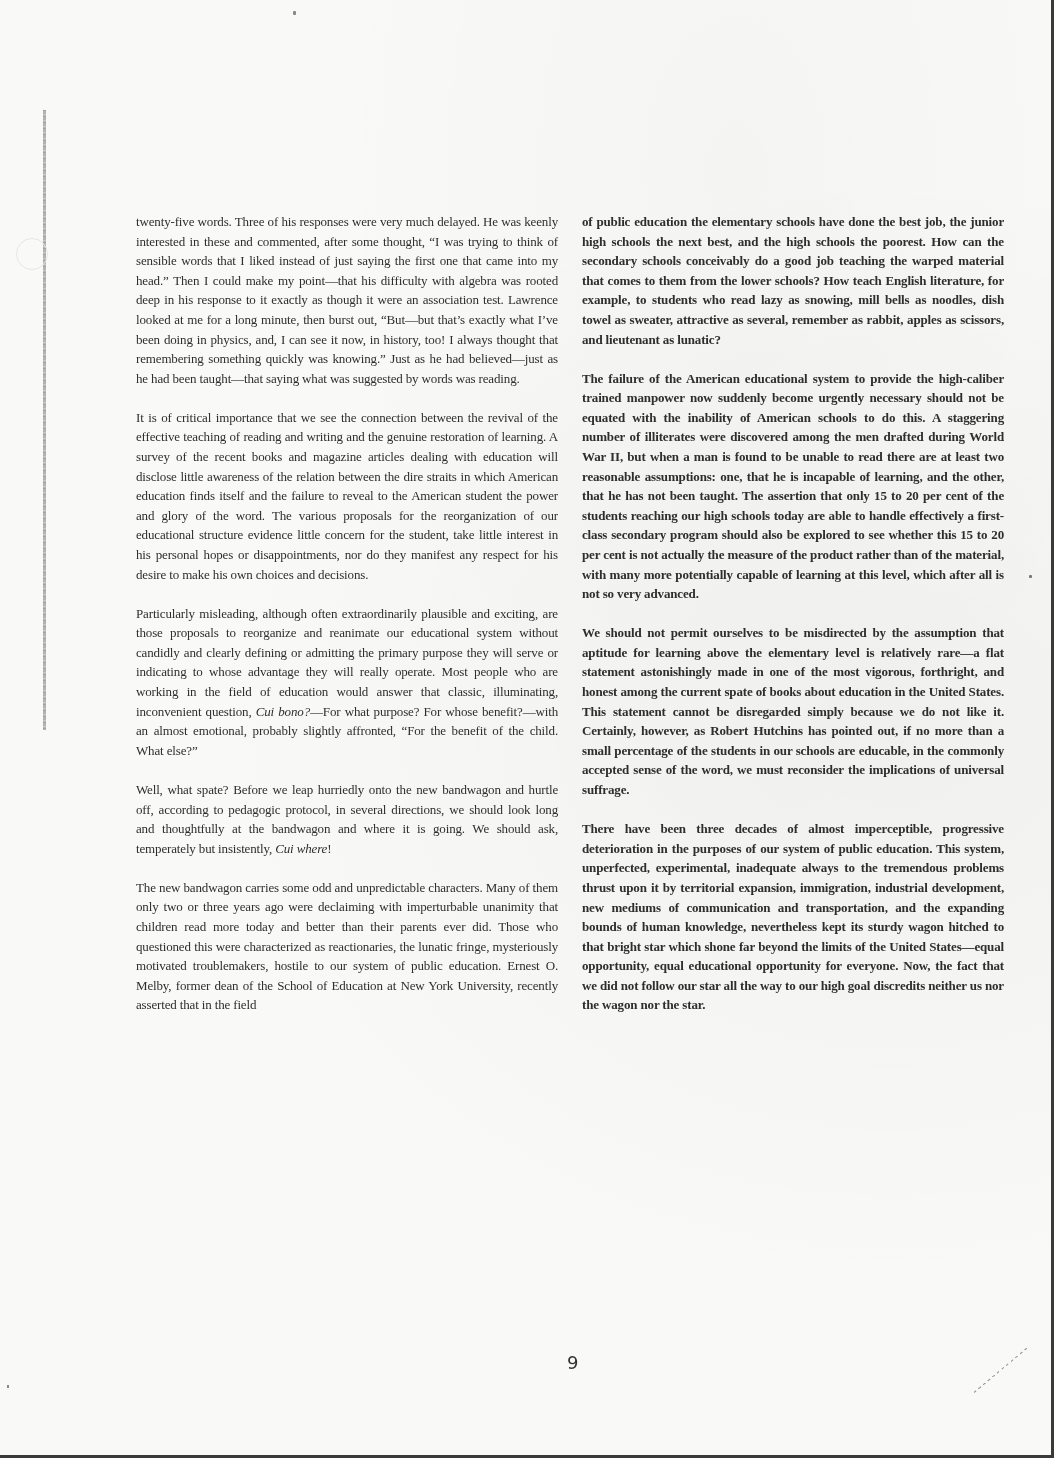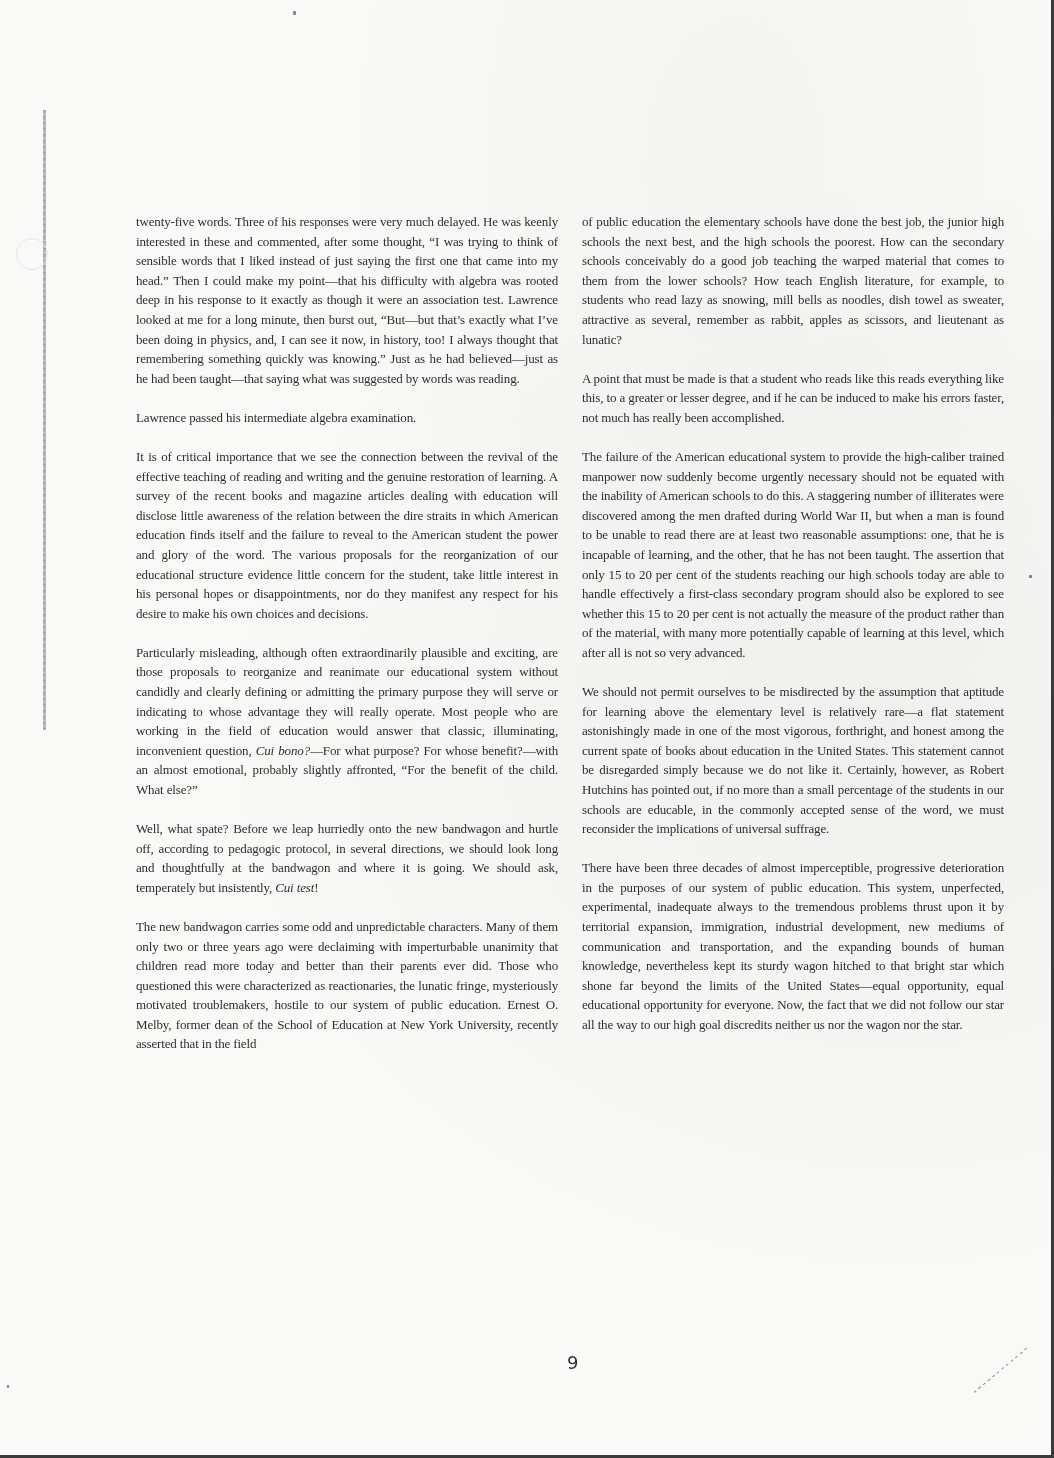--- a/index.html
+++ b/index.html
@@ -86,21 +86,21 @@
       width: 422px;
       font-family: "Liberation Serif", serif;
       font-size: 13px;
       line-height: 19.6px;
       color: #2e2e2e;
       text-align: justify;
       letter-spacing: -0.15px;
       margin-top: 30px;
     }
     .col-left { left: 136px; }
-    .col-right { left: 582px; }
+    .col-right { left: 582px; font-weight: bold; }
     .para {
       margin: 0 0 19.5px 0;
       hyphens: none;
     }
     .para em { }
     .page-number {
       position: absolute;
       left: 567px;
       top: 1352px;
       font-family: "DejaVu Sans", sans-serif;
@@ -114,29 +114,27 @@
 <div class="page">
   <div class="top-dot"></div>
   <div class="scan-mark-left"></div>
   <div class="scan-circle"></div>
   <div class="right-dot"></div>
   <div class="left-dot"></div>
   <div class="corner-scratch"></div>
 
   <div class="column col-left">
     <p class="para">twenty-five words. Three of his responses were very much delayed. He was keenly interested in these and commented, after some thought, “I was trying to think of sensible words that I liked instead of just saying the first one that came into my head.” Then I could make my point—that his difficulty with algebra was rooted deep in his response to it exactly as though it were an association test. Lawrence looked at me for a long minute, then burst out, “But—but that’s exactly what I’ve been doing in physics, and, I can see it now, in history, too! I always thought that remembering something quickly was knowing.” Just as he had believed—just as he had been taught—that saying what was suggested by words was reading.</p>
-    <p class="para">Lawrence passed his intermediate algebra examination.</p>
     <p class="para">It is of critical importance that we see the connection between the revival of the effective teaching of reading and writing and the genuine restoration of learning. A survey of the recent books and magazine articles dealing with education will disclose little awareness of the relation between the dire straits in which American education finds itself and the failure to reveal to the American student the power and glory of the word. The various proposals for the reorganization of our educational structure evidence little concern for the student, take little interest in his personal hopes or disappointments, nor do they manifest any respect for his desire to make his own choices and decisions.</p>
     <p class="para"><span>Particularly misleading, although often extraordinarily plausible and exciting, are those proposals to reorganize and reanimate our educational system without candidly and clearly defining or admitting the primary purpose they will serve or indicating to whose advantage they will really operate. Most people who are working in the field of education would answer that classic, illuminating, inconvenient question, </span><em>Cui bono?</em><span>—For what purpose? For whose benefit?—with an almost emotional, probably slightly affronted, “For the benefit of the child. What else?”</span></p>
-    <p class="para"><span>Well, what spate? Before we leap hurriedly onto the new bandwagon and hurtle off, according to pedagogic protocol, in several directions, we should look long and thoughtfully at the bandwagon and where it is going. We should ask, temperately but insistently, </span><em>Cui test</em><span>!</span></p>
+    <p class="para"><span>Well, what spate? Before we leap hurriedly onto the new bandwagon and hurtle off, according to pedagogic protocol, in several directions, we should look long and thoughtfully at the bandwagon and where it is going. We should ask, temperately but insistently, </span><em>Cui where</em><span>!</span></p>
     <p class="para">The new bandwagon carries some odd and unpredictable characters. Many of them only two or three years ago were declaiming with imperturbable unanimity that children read more today and better than their parents ever did. Those who questioned this were characterized as reactionaries, the lunatic fringe, mysteriously motivated troublemakers, hostile to our system of public education. Ernest O. Melby, former dean of the School of Education at New York University, recently asserted that in the field</p>
   </div>
 
   <div class="column col-right">
     <p class="para">of public education the elementary schools have done the best job, the junior high schools the next best, and the high schools the poorest. How can the secondary schools conceivably do a good job teaching the warped material that comes to them from the lower schools? How teach English literature, for example, to students who read lazy as snowing, mill bells as noodles, dish towel as sweater, attractive as several, remember as rabbit, apples as scissors, and lieutenant as lunatic?</p>
-    <p class="para">A point that must be made is that a student who reads like this reads everything like this, to a greater or lesser degree, and if he can be induced to make his errors faster, not much has really been accomplished.</p>
     <p class="para">The failure of the American educational system to provide the high-caliber trained manpower now suddenly become urgently necessary should not be equated with the inability of American schools to do this. A staggering number of illiterates were discovered among the men drafted during World War II, but when a man is found to be unable to read there are at least two reasonable assumptions: one, that he is incapable of learning, and the other, that he has not been taught. The assertion that only 15 to 20 per cent of the students reaching our high schools today are able to handle effectively a first-class secondary program should also be explored to see whether this 15 to 20 per cent is not actually the measure of the product rather than of the material, with many more potentially capable of learning at this level, which after all is not so very advanced.</p>
     <p class="para">We should not permit ourselves to be misdirected by the assumption that aptitude for learning above the elementary level is relatively rare—a flat statement astonishingly made in one of the most vigorous, forthright, and honest among the current spate of books about education in the United States. This statement cannot be disregarded simply because we do not like it. Certainly, however, as Robert Hutchins has pointed out, if no more than a small percentage of the students in our schools are educable, in the commonly accepted sense of the word, we must reconsider the implications of universal suffrage.</p>
     <p class="para">There have been three decades of almost imperceptible, progressive deterioration in the purposes of our system of public education. This system, unperfected, experimental, inadequate always to the tremendous problems thrust upon it by territorial expansion, immigration, industrial development, new mediums of communication and transportation, and the expanding bounds of human knowledge, nevertheless kept its sturdy wagon hitched to that bright star which shone far beyond the limits of the United States—equal opportunity, equal educational opportunity for everyone. Now, the fact that we did not follow our star all the way to our high goal discredits neither us nor the wagon nor the star.</p>
   </div>
 
   <div class="page-number">9</div>
 </div>
 
 </body></html>

